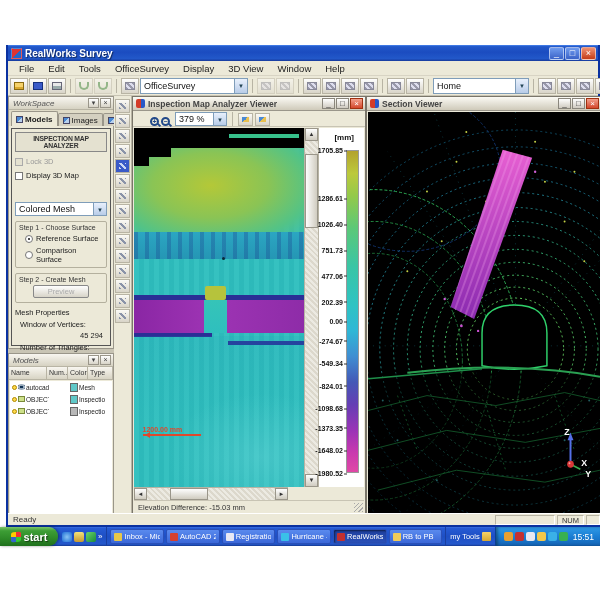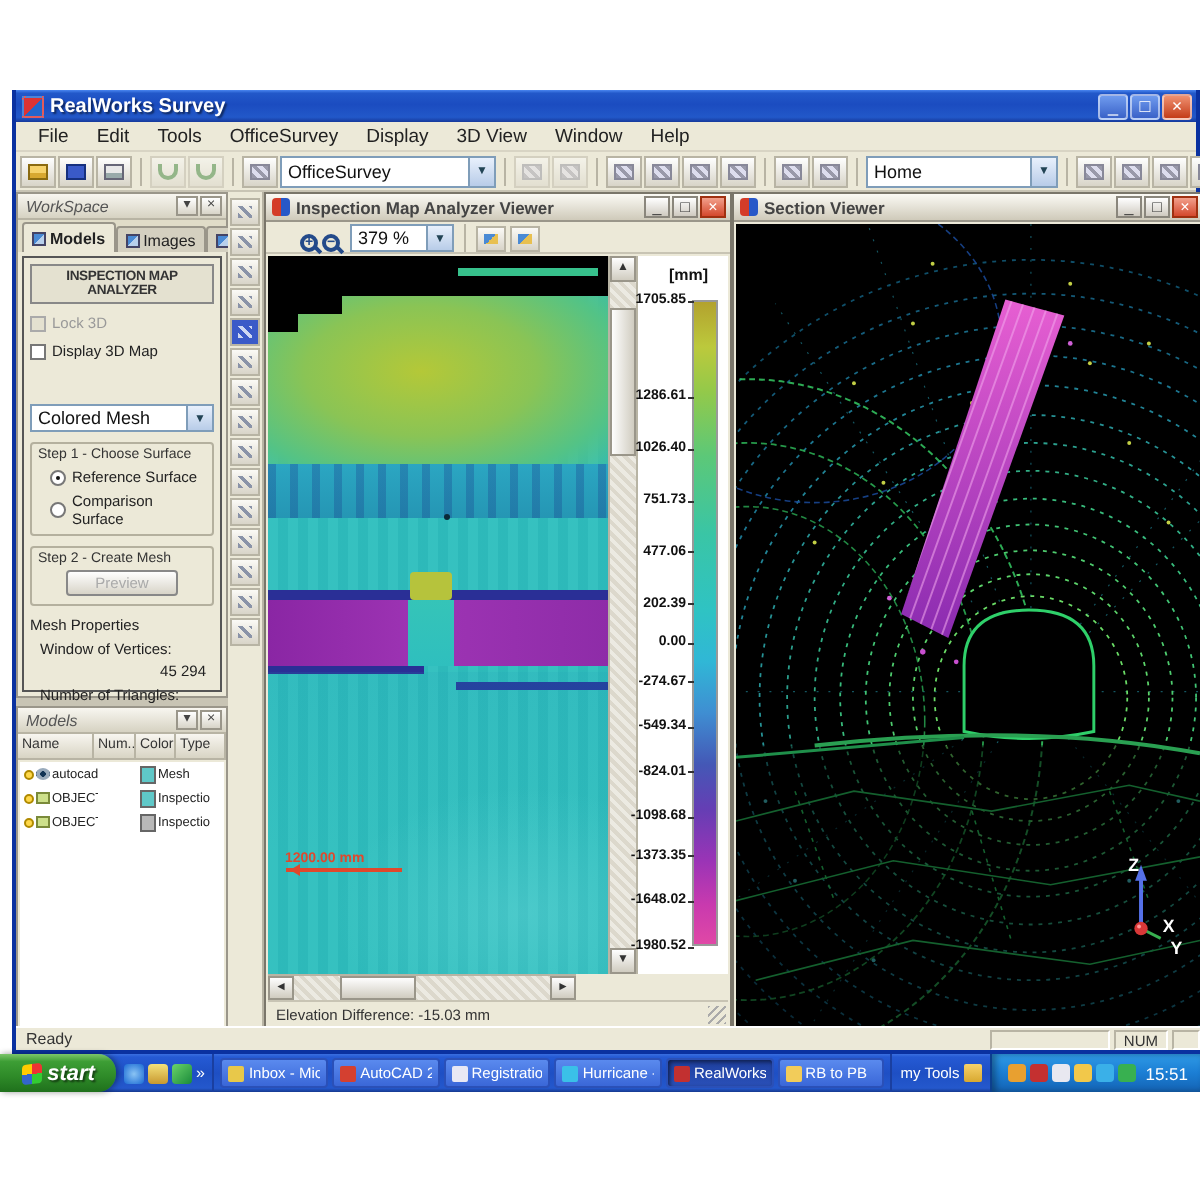--- a/index.html
+++ b/index.html
@@ -160,21 +160,21 @@
   
   #statusbar { position:absolute; left:0; bottom:0; width:594px; height:12px; background:#ece9d8; border-top:1px solid #fff; display:flex; align-items:center; font-size:8px; color:#333; }
   #statusbar .s-left { flex:1; padding-left:5px; }
   .s-cell { border:1px solid; border-color:#b8b4a4 #fff #fff #b8b4a4; height:10px; margin-right:2px; font-size:7.5px; padding:0 4px; color:#333; }
   .s-cell.empty { width:60px; }
 
   
   #taskbar { position:absolute; left:0; top:527px; width:600px; height:19px; background:linear-gradient(180deg,#3a6fe0 0%,#255ad4 8%,#1e4fc4 50%,#2458cc 90%,#16398f 100%); display:flex; align-items:stretch; }
   #start-btn { width:58px; background:linear-gradient(180deg,#7cc56a 0%,#3d9e35 20%,#2e8a28 60%,#1f701c 100%); border-radius:0 9px 9px 0; display:flex; align-items:center; justify-content:center; gap:3px; box-shadow:1px 0 3px #0006; }
   #start-btn .flag { width:10px; height:10px; background:conic-gradient(#e33 0 25%,#3c3 0 50%,#36c 0 75%,#fc0 0 100%); border-radius:2px; transform:skewY(-6deg); }
-  #start-btn .s-text { color:#fff; font-size:11px; font-weight:bold; font-style:italic; text-shadow:1px 1px 1px #0008; }
+  #start-btn .s-text { color:#fff; font-size:11px; font-weight:bold; text-shadow:1px 1px 1px #0008; }
   #quicklaunch { display:flex; align-items:center; gap:2px; padding:0 4px; border-right:1px solid #1a3fa0; }
   .ql-ico { width:10px; height:10px; border-radius:2px; }
   #ql-more { color:#fff; font-size:8px; }
   #tasks { flex:1; display:flex; align-items:center; gap:2px; padding:0 3px; overflow:hidden; }
   .task { flex:1; max-width:66px; height:15px; background:linear-gradient(#5a8aee,#3a67d8); border:1px solid #2a50b8; border-radius:2px; display:flex; align-items:center; gap:2px; padding:0 3px; overflow:hidden; }
   .task.active { background:linear-gradient(#1e3f9e,#2a50b8); box-shadow:inset 1px 1px 2px #0008; }
   .task-ico { width:8px; height:8px; flex:none; border-radius:1px; }
   .task-label { color:#fff; font-size:7.5px; white-space:nowrap; overflow:hidden; }
   #mytools { display:flex; align-items:center; gap:2px; padding:0 4px; border-left:1px solid #1a3fa0; color:#fff; font-size:7.5px; }
   #mytools .mt-ico { width:9px; height:9px; background:linear-gradient(#f6d26a,#d8a830); border-radius:1px; }

